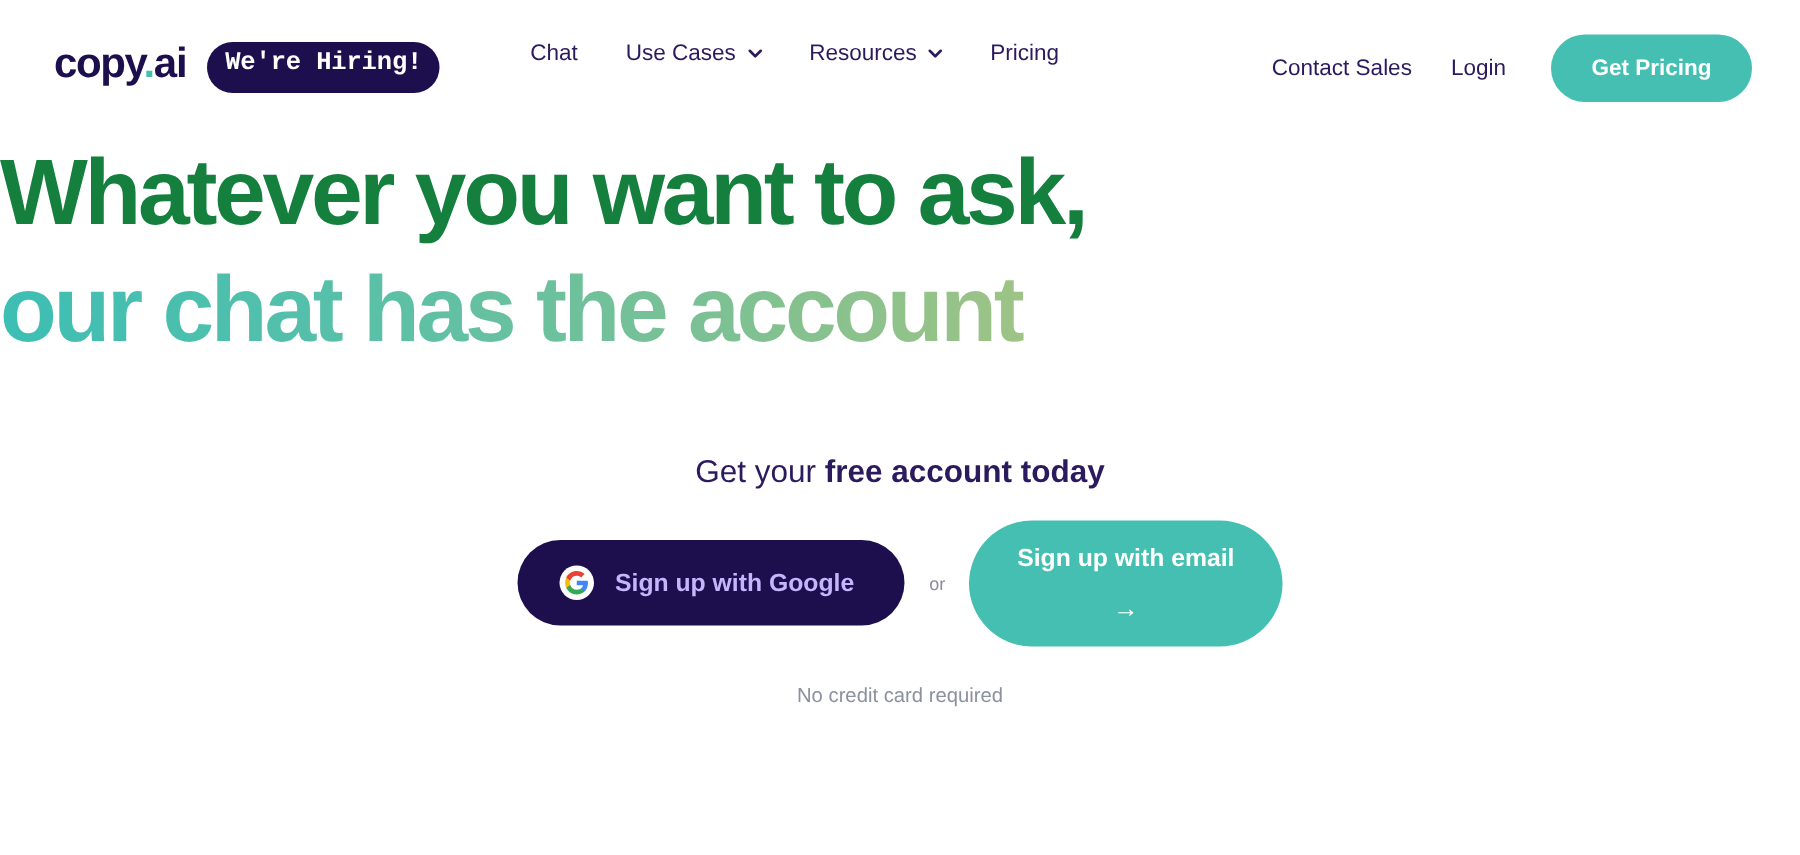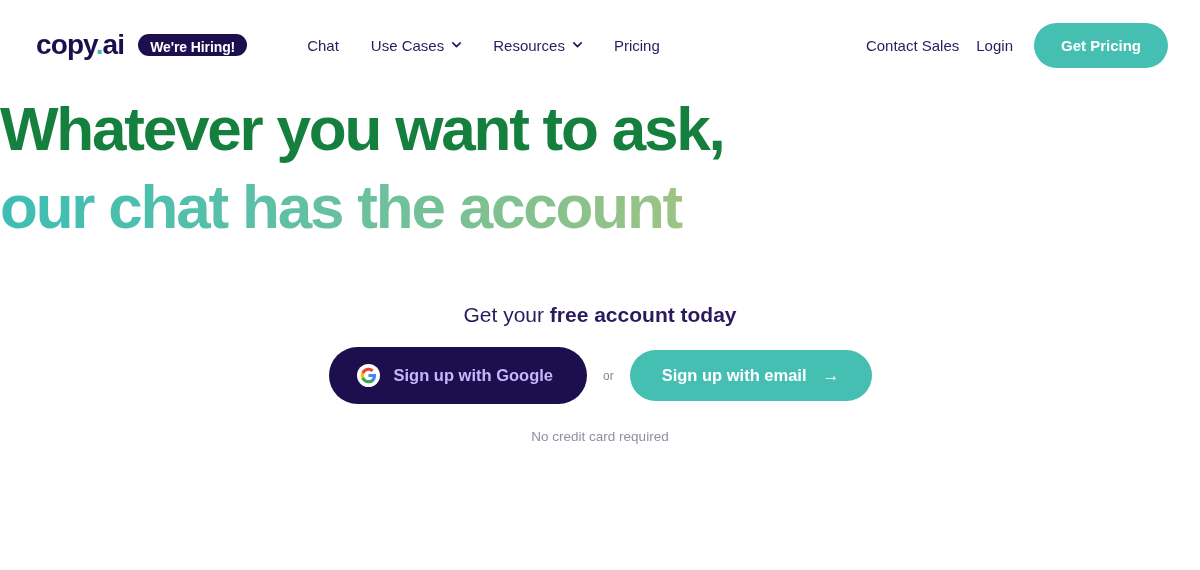--- a/index.html
+++ b/index.html
@@ -16,44 +16,45 @@
   .navbar {
     height: 90px;
     display: flex;
     align-items: center;
     padding: 0 32px 0 36px;
     background: #ffffff;
   }
 
   .nav-left {
     display: flex;
-    align-items: center;
+    align-items: flex-start;
     gap: 14px;
   }
 
   .logo {
     font-size: 28px;
     font-weight: 700;
     letter-spacing: -0.9px;
     color: #1d0f4e;
     white-space: nowrap;
     line-height: 1;
   }
   .logo .dot { color: #45bfb2; }
 
   .hiring-badge {
     background: #1d0f4e;
     color: #ffffff;
-    font-size: 14px;
+    font-size: 17px;
     font-weight: 700;
     letter-spacing: -0.1px;
-    padding: 6px 12px 2px;
-    border-radius: 999px;
-    white-space: nowrap;
-    line-height: 1;
+    padding: 6px 12px 11px;
+    border-radius: 999px;
+    white-space: nowrap;
+    line-height: 1;
+    font-family: Liberation Mono, monospace;
   }
 
   .nav-links {
     display: flex;
     align-items: center;
     gap: 32px;
     margin-left: 46px;
   }
 
   .nav-link {
@@ -74,21 +75,21 @@
     height: 10px;
     position: relative;
     top: -1px;
   }
   .chev svg { display: block; }
 
   .nav-right {
     margin-left: auto;
     display: flex;
     align-items: center;
-    gap: 17px;
+    gap: 26px;
   }
 
   .nav-right .nav-link { font-size: 15px; }
 
   .btn-get-started {
     background: #45bfb2;
     color: #ffffff;
     font-size: 15px;
     font-weight: 700;
     border: none;
@@ -181,20 +182,21 @@
     background: #45bfb2;
     color: #ffffff;
     border: none;
     border-radius: 999px;
     padding: 17px 32px;
     font-size: 16.5px;
     font-weight: 700;
     cursor: pointer;
     font-family: "Liberation Sans", sans-serif;
     line-height: 1;
+    flex-direction: column;
   }
   .arrow-icon { font-size: 17px; line-height: 1; }
 
   .no-card {
     margin-top: 26px;
     font-size: 13.5px;
     color: #8b919e;
     line-height: 1;
   }
 </style>

